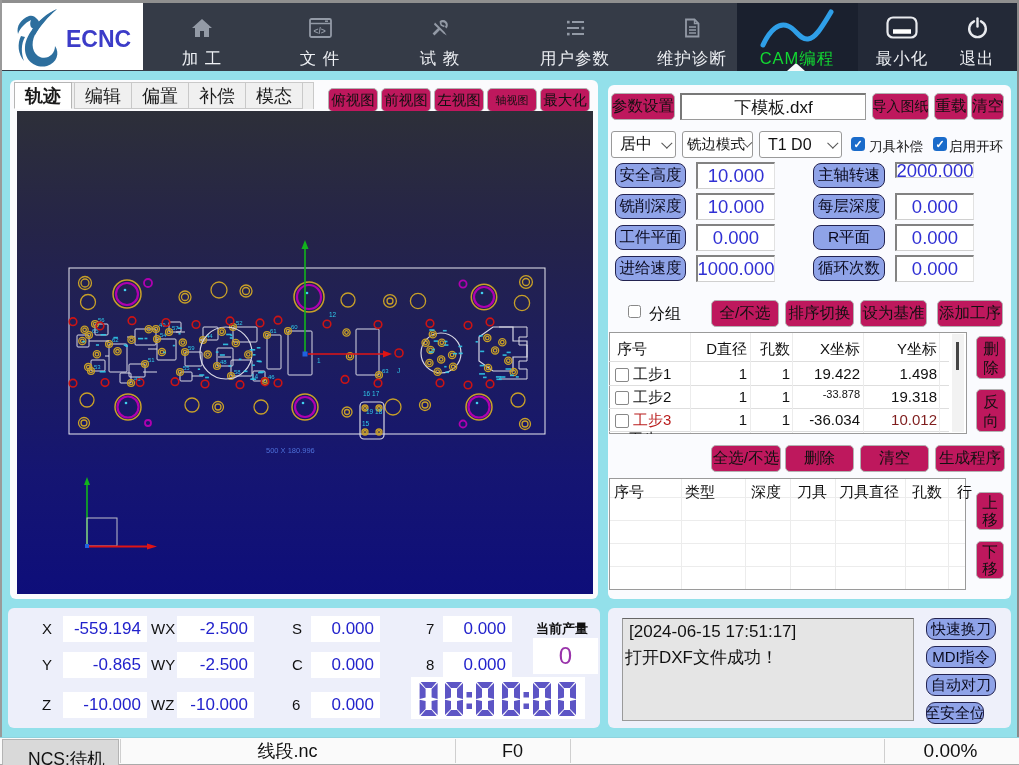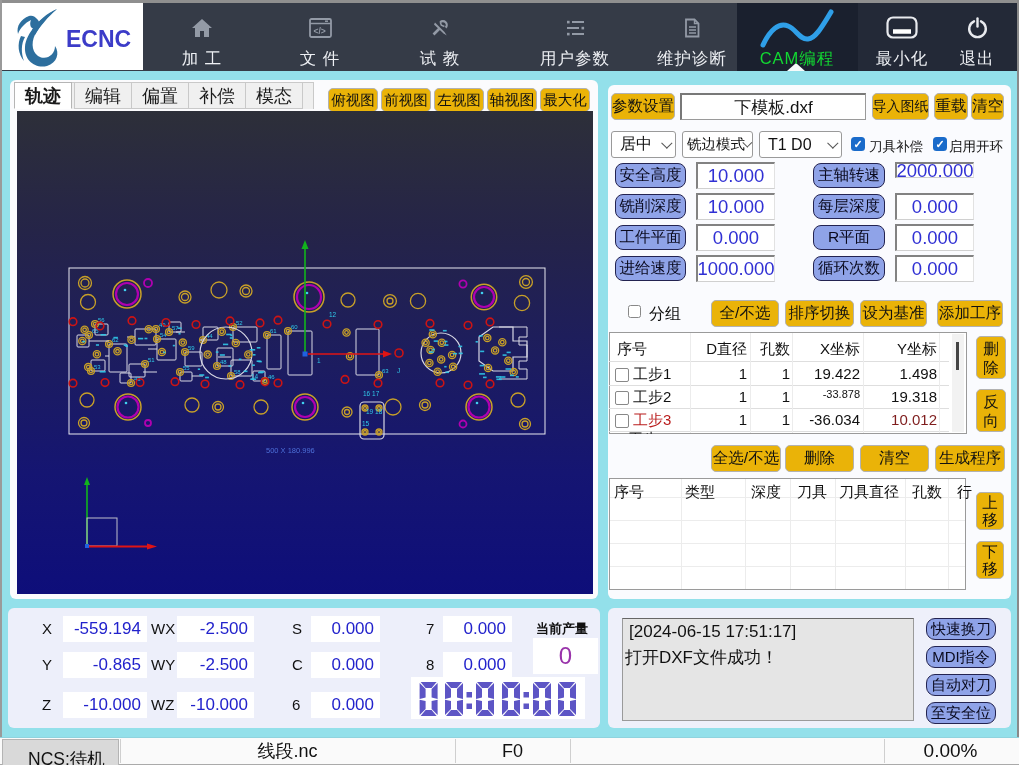--- a/index.html
+++ b/index.html
@@ -1,17 +1,17 @@
 <!DOCTYPE html>
 <html><head><meta charset="utf-8"><style>
 
 *{margin:0;padding:0;box-sizing:border-box;font-family:"Liberation Sans",sans-serif}
 body{width:1019px;height:765px;overflow:hidden;position:relative;background:#93e0ea}
 .abs{position:absolute}
-.wbtn{position:absolute;background:#eab308;border:1.5px solid #b2b2b2;border-radius:5px;
+.wbtn{position:absolute;background:#be185d;border:1.5px solid #b2b2b2;border-radius:5px;
  font-size:15.5px;color:#111;display:flex;align-items:center;justify-content:center;white-space:nowrap;overflow:hidden}
 .bbtn{position:absolute;background:#8fa3e8;border:1.5px solid #232350;border-radius:8px;
  font-size:15.5px;color:#0a0a1e;display:flex;align-items:center;justify-content:center;white-space:nowrap;overflow:hidden}
 .val{position:absolute;background:#fff;border-top:2px solid #828282;border-left:2px solid #828282;
  border-right:1px solid #e2e2e2;border-bottom:1px solid #d0d0d0;font-size:18.5px;color:#3030d4;
  display:flex;align-items:center;justify-content:center}
 .sel{position:absolute;background:#fff;border:1px solid #9a9a9a;border-radius:3px;font-size:16px;color:#111;
  display:flex;align-items:center;padding-left:8px}
 .chev{position:absolute;right:7px;top:50%;margin-top:-3px;width:8px;height:8px;border-right:1.8px solid #555;border-bottom:1.8px solid #555;transform:rotate(45deg) translateY(-4px)}
 .ck{position:absolute;width:14px;height:14px;background:#1a6bca;border-radius:3.5px;color:#fff;font-size:11px;
@@ -126,21 +126,21 @@
 <div style="position:absolute;left:10px;top:80px;width:588px;height:519px;background:#fbfbfd;border-radius:6px"></div>
 <div style="position:absolute;left:14px;top:82px;width:300px;height:27px;background:#efefef;border:1px solid #c9c9c9;border-bottom:none"></div>
 <div class="abs" style="left:14px;top:82px;width:58px;height:27px;background:#fff;border:1px solid #b5b5b5;border-bottom:1px solid #fff;z-index:3;font-size:18px;font-weight:bold;color:#1a1a1a;display:flex;align-items:center;justify-content:center">轨迹</div>
 <div class="abs" style="left:74px;top:82px;width:58px;height:27px;background:#f0f0f0;border:1px solid #c9c9c9;font-size:18px;font-weight:normal;color:#1a1a1a;display:flex;align-items:center;justify-content:center">编辑</div>
 <div class="abs" style="left:131px;top:82px;width:58px;height:27px;background:#f0f0f0;border:1px solid #c9c9c9;font-size:18px;font-weight:normal;color:#1a1a1a;display:flex;align-items:center;justify-content:center">偏置</div>
 <div class="abs" style="left:188px;top:82px;width:58px;height:27px;background:#f0f0f0;border:1px solid #c9c9c9;font-size:18px;font-weight:normal;color:#1a1a1a;display:flex;align-items:center;justify-content:center">补偿</div>
 <div class="abs" style="left:245px;top:82px;width:58px;height:27px;background:#f0f0f0;border:1px solid #c9c9c9;font-size:18px;font-weight:normal;color:#1a1a1a;display:flex;align-items:center;justify-content:center">模态</div>
 <div class="wbtn" style="left:328px;top:88px;width:50px;height:24px;font-size:14.5px">俯视图</div>
 <div class="wbtn" style="left:381px;top:88px;width:50px;height:24px;font-size:14.5px">前视图</div>
 <div class="wbtn" style="left:434px;top:88px;width:50px;height:24px;font-size:14.5px">左视图</div>
-<div class="wbtn" style="left:487px;top:88px;width:50px;height:24px;font-size:15px">轴视图</div>
+<div class="wbtn" style="left:487px;top:88px;width:50px;height:24px;font-size:11px">轴视图</div>
 <div class="wbtn" style="left:540px;top:88px;width:50px;height:24px;font-size:14.5px">最大化</div>
 <div style="position:absolute;left:17px;top:111px;width:576px;height:483px;background:linear-gradient(180deg,#2d2f39 0%,#252448 25%,#1d1d5e 50%,#151572 75%,#0e0e7a 100%)">
     <svg width="576" height="483" viewBox="0 0 576 483" style="position:absolute;left:0;top:0">
       <rect x="52" y="157" width="476" height="166" fill="none" stroke="#e8e8f0" stroke-width="1"></rect>
       <circle cx="68" cy="172" r="6.5" fill="none" stroke="#c8a028" stroke-width="1.3"></circle>
       <circle cx="68" cy="172" r="4" fill="none" stroke="#c8a028" stroke-width="1.3"></circle>
       <circle cx="71" cy="191" r="7.5" fill="none" stroke="#c8a028" stroke-width="1.3"></circle>
       <circle cx="110" cy="183" r="14" fill="none" stroke="#c8a028" stroke-width="1.5"></circle>
       <circle cx="110" cy="183" r="11" fill="none" stroke="#b000b0" stroke-width="2.2"></circle>
       <circle cx="108" cy="179" r="1.3" fill="#40d0f0"></circle>
@@ -598,21 +598,21 @@
       </svg></div>
   </div>
 <div style="position:absolute;left:608px;top:608px;width:403px;height:120px;background:#eef0fa;border-radius:6px"></div>
 <div style="position:absolute;left:622px;top:618px;width:292px;height:103px;background:#e5e5e5;border:1px solid #9a9a9a;border-top:1.5px solid #666">
     <div style="position:absolute;left:6px;top:3px;font-size:17px;color:#111">[2024-06-15 17:51:17]</div>
     <div style="position:absolute;left:2px;top:27px;font-size:17px;color:#111">打开DXF文件成功！</div>
   </div>
 <div class="bbtn" style="left:926px;top:618px;width:70px;height:22px;font-size:15px;border-radius:9px;border-width:1.6px">快速换刀</div>
 <div class="bbtn" style="left:926px;top:646px;width:70px;height:22px;font-size:15px;border-radius:9px;border-width:1.6px">MDI指令</div>
 <div class="bbtn" style="left:926px;top:674px;width:70px;height:22px;font-size:15px;border-radius:9px;border-width:1.6px">自动对刀</div>
-<div class="bbtn" style="left:926px;top:702px;width:70px;height:22px;font-size:15px;border-radius:9px;border-width:1.6px">至安全位</div>
+<div class="bbtn" style="left:926px;top:702px;width:58px;height:22px;font-size:15px;border-radius:9px;border-width:1.6px">至安全位</div>
 <div style="position:absolute;left:0px;top:737px;width:1019px;height:27px;background:#fafafa;border-top:1.5px solid #8fd3de"></div>
 <div class="abs" style="left:120px;top:739px;width:1px;height:24px;background:#cfcfcf"></div>
 <div class="abs" style="left:455px;top:739px;width:1px;height:24px;background:#cfcfcf"></div>
 <div class="abs" style="left:570px;top:739px;width:1px;height:24px;background:#cfcfcf"></div>
 <div class="abs" style="left:884px;top:739px;width:1px;height:24px;background:#cfcfcf"></div>
 <div style="position:absolute;left:2px;top:739px;width:117px;height:40px;background:#d9d9d9;border:1px solid #b4b4b4;font-size:17.5px;color:#111;display:flex;align-items:center;padding-left:25px">NCS:待机</div>
 <div style="position:absolute;left:120px;top:739px;width:335px;height:24px;font-size:18px;color:#111;display:flex;align-items:center;justify-content:center">线段.nc</div>
 <div style="position:absolute;left:455px;top:739px;width:115px;height:24px;font-size:18px;color:#111;display:flex;align-items:center;justify-content:center">F0</div>
 <div style="position:absolute;left:884px;top:739px;width:133px;height:24px;font-size:19px;color:#111;display:flex;align-items:center;justify-content:center">0.00%</div>
 </body></html>

